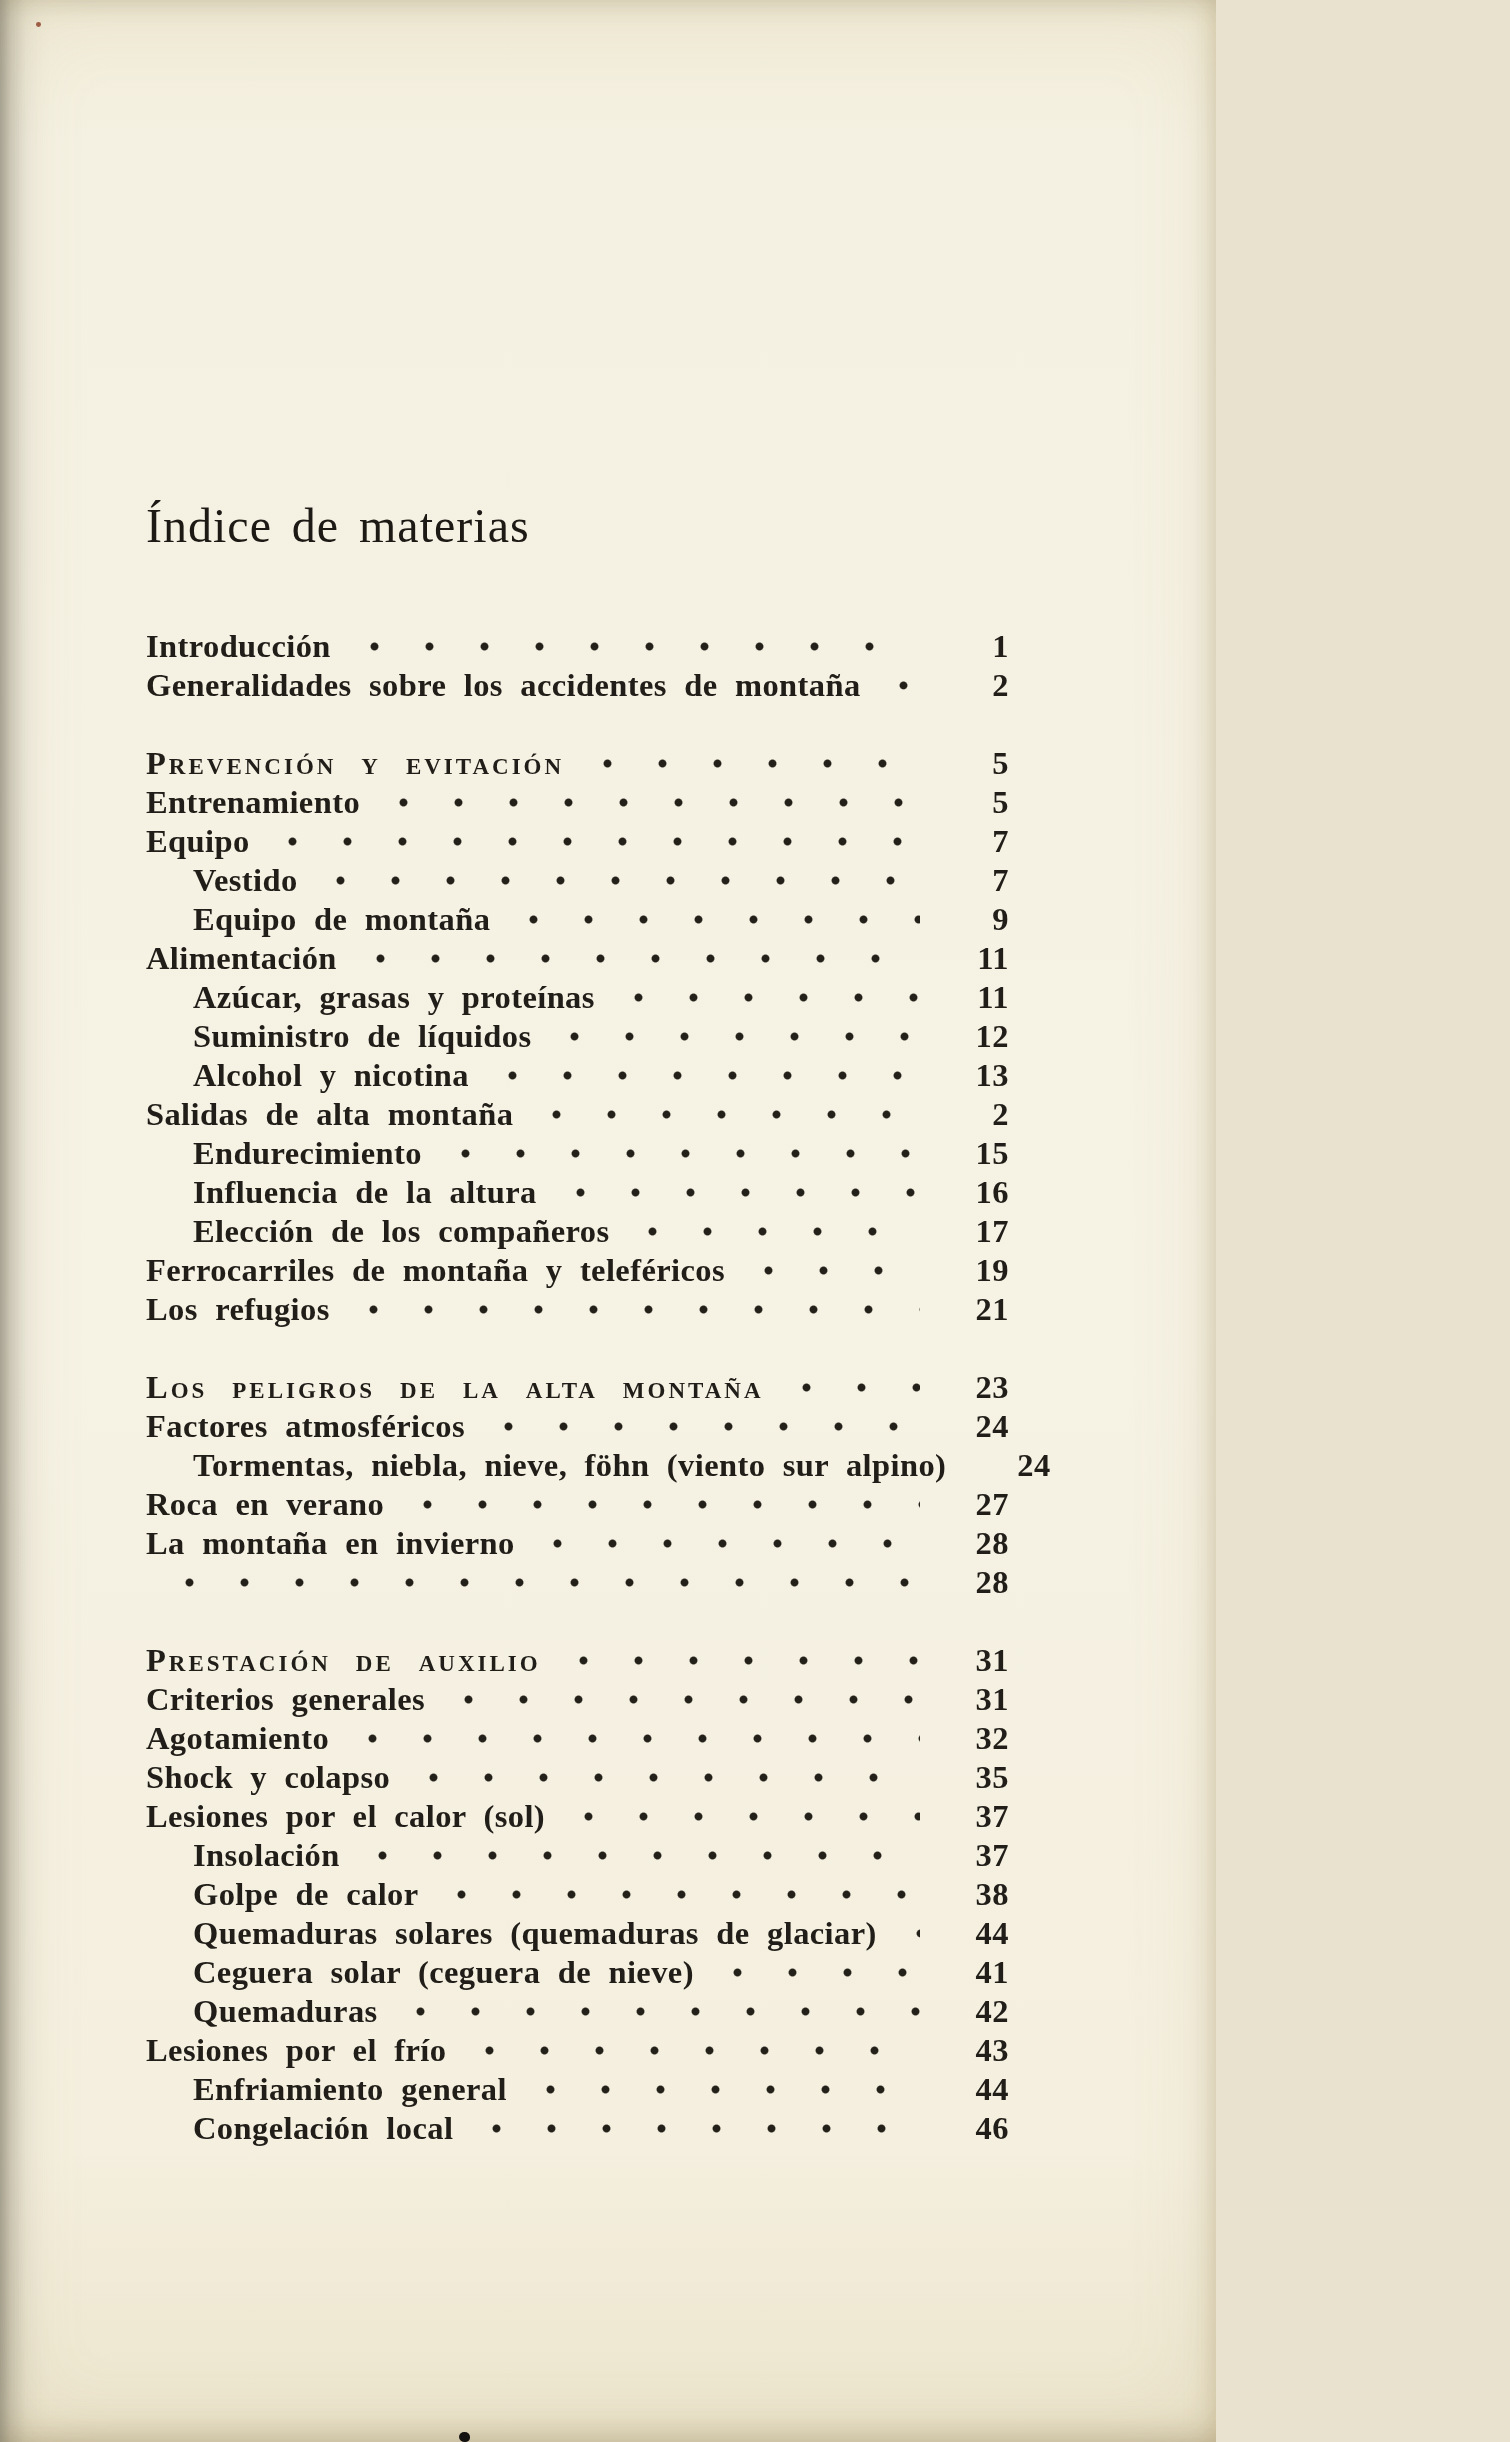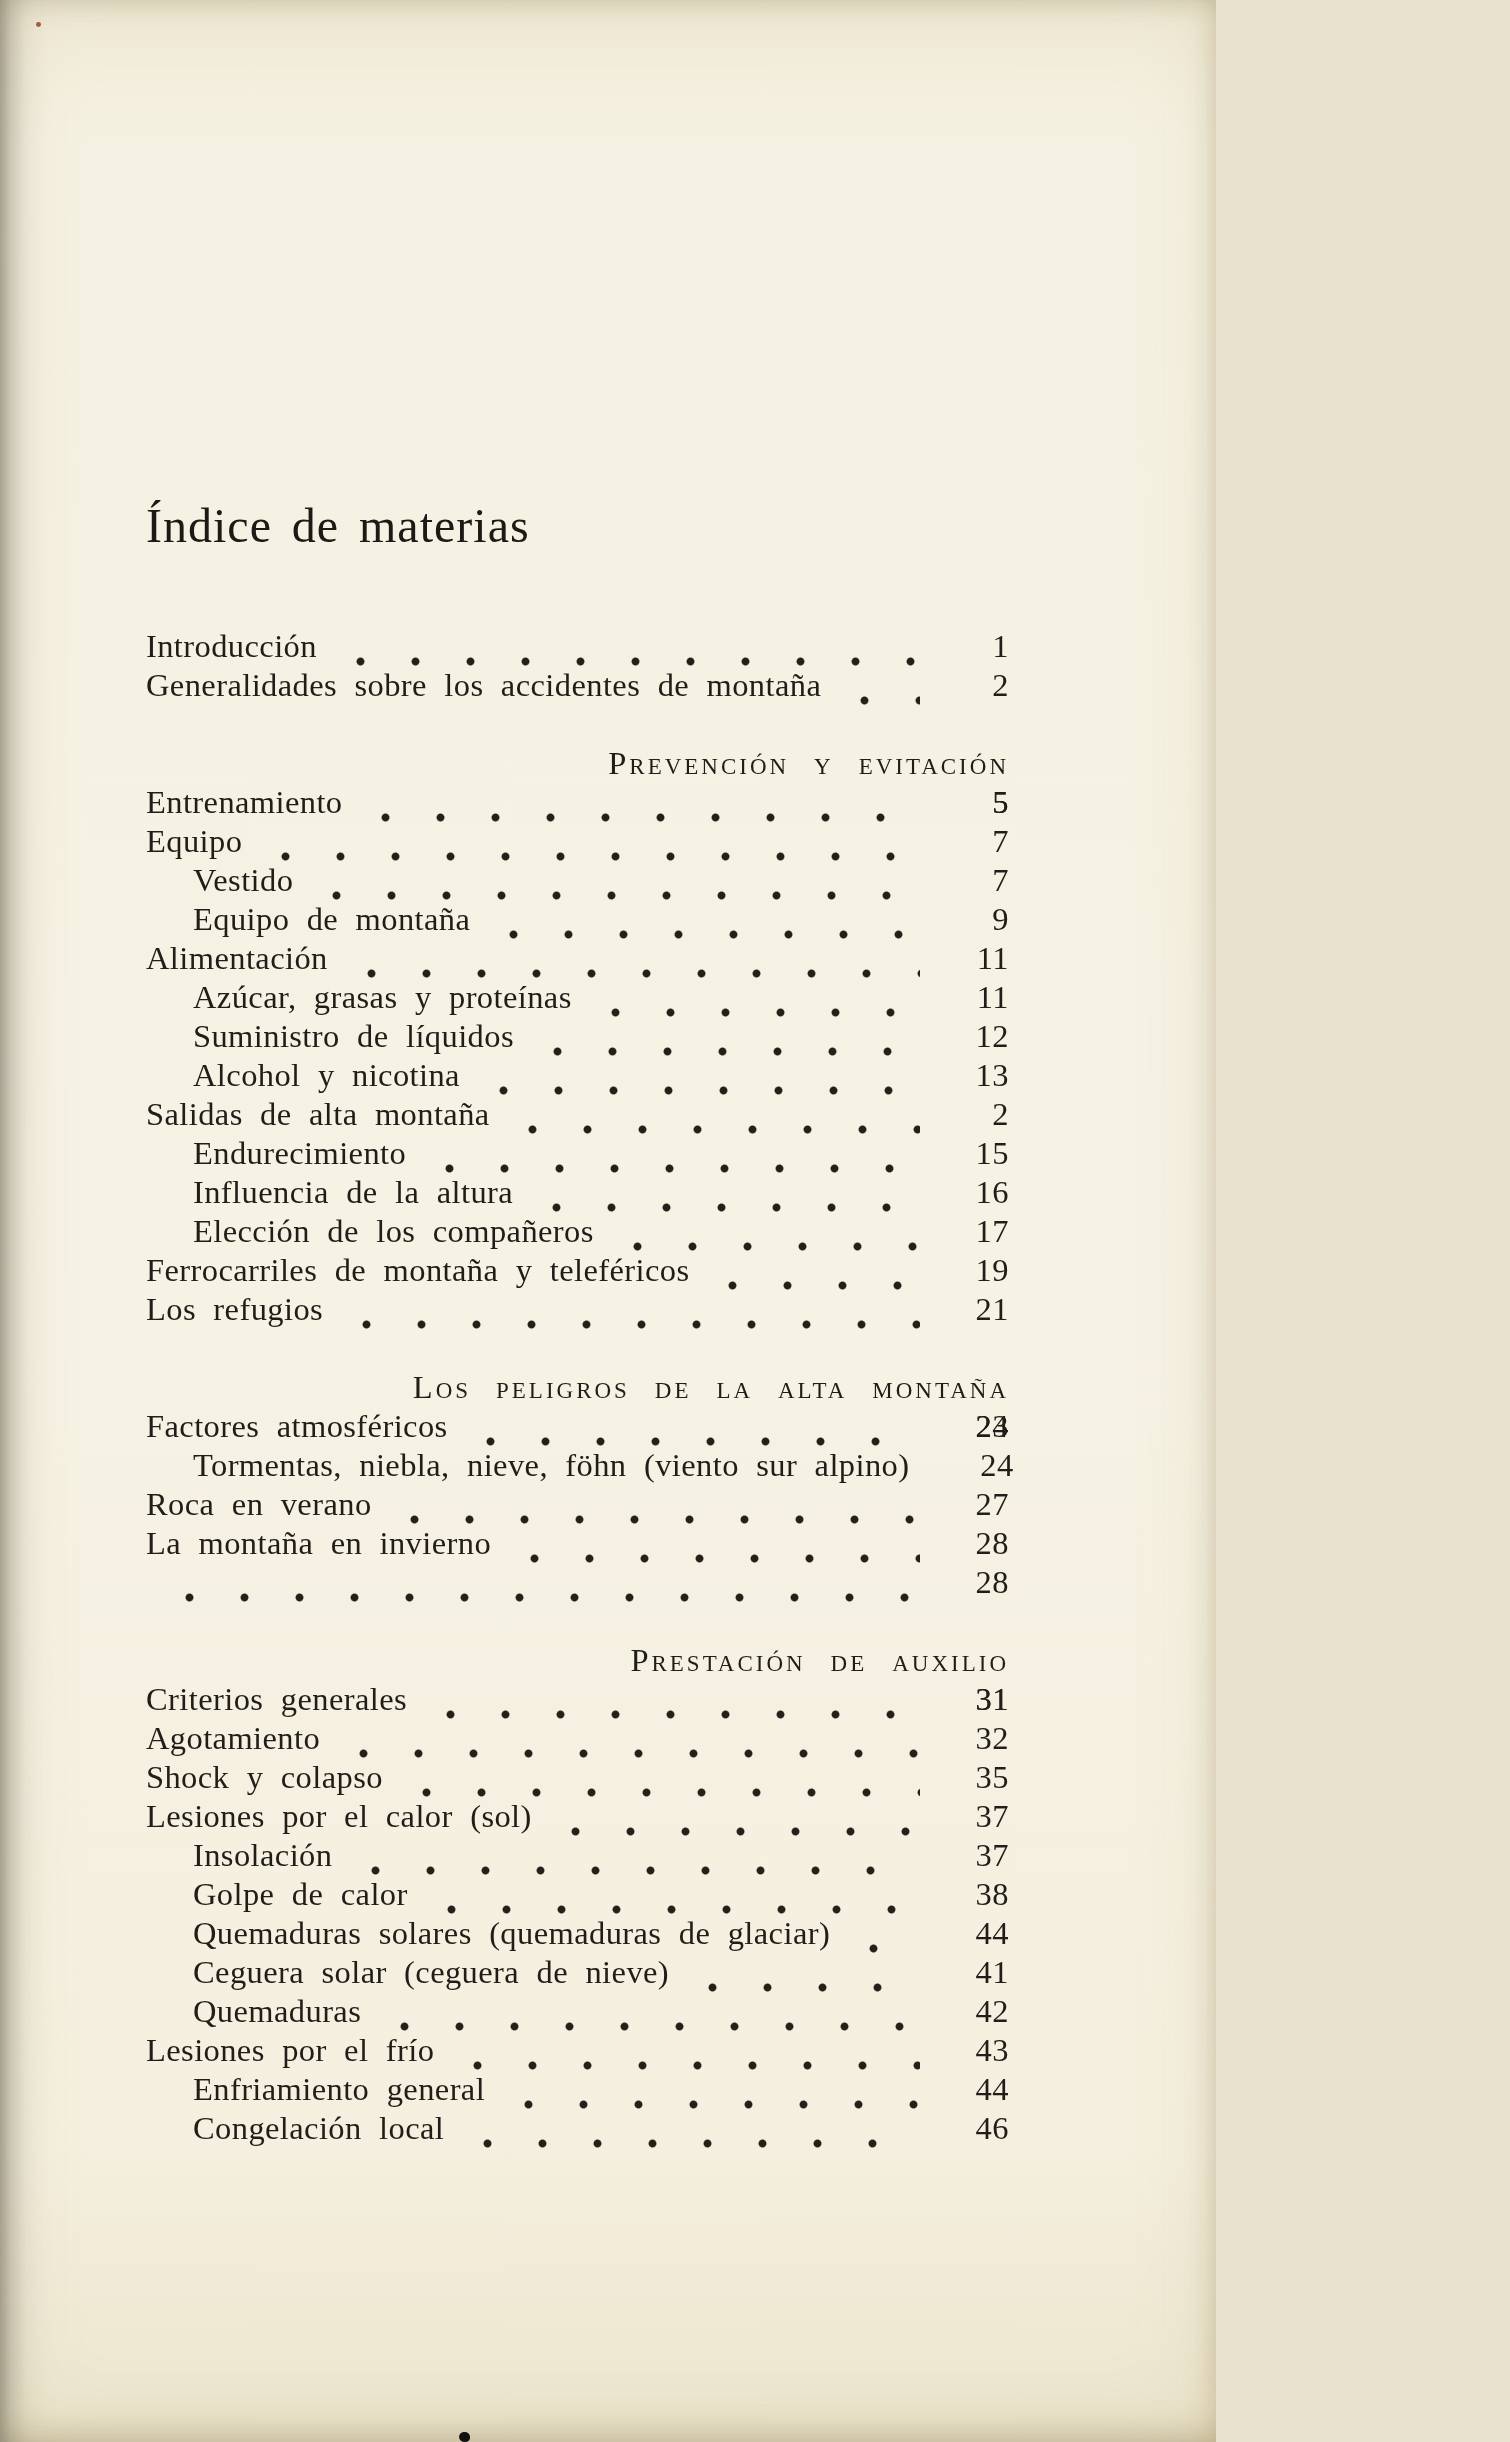--- a/index.html
+++ b/index.html
@@ -41,27 +41,28 @@
     color: #1d1a16;
   }
   .toc {
     position: absolute;
     left: 146px;
     right: 207px;
     top: 627px;
   }
   .row {
     display: flex;
-    align-items: flex-end;
+    align-items: center;
     height: 39px;
     font-size: 32.5px;
     line-height: 39px;
     white-space: nowrap;
-  }
-  .row.gap { margin-top: 39px; flex-direction: column; }
+    font-weight: bold;
+  }
+  .row.gap { margin-top: 39px; }
   .row .label {
     letter-spacing: 0.4px;
     word-spacing: 8.9px;
   }
   .row.ind .label { padding-left: 47px; }
   .row.sc .label {
     font-variant: small-caps;
     letter-spacing: 3px;
     word-spacing: 13.8px;
   }

